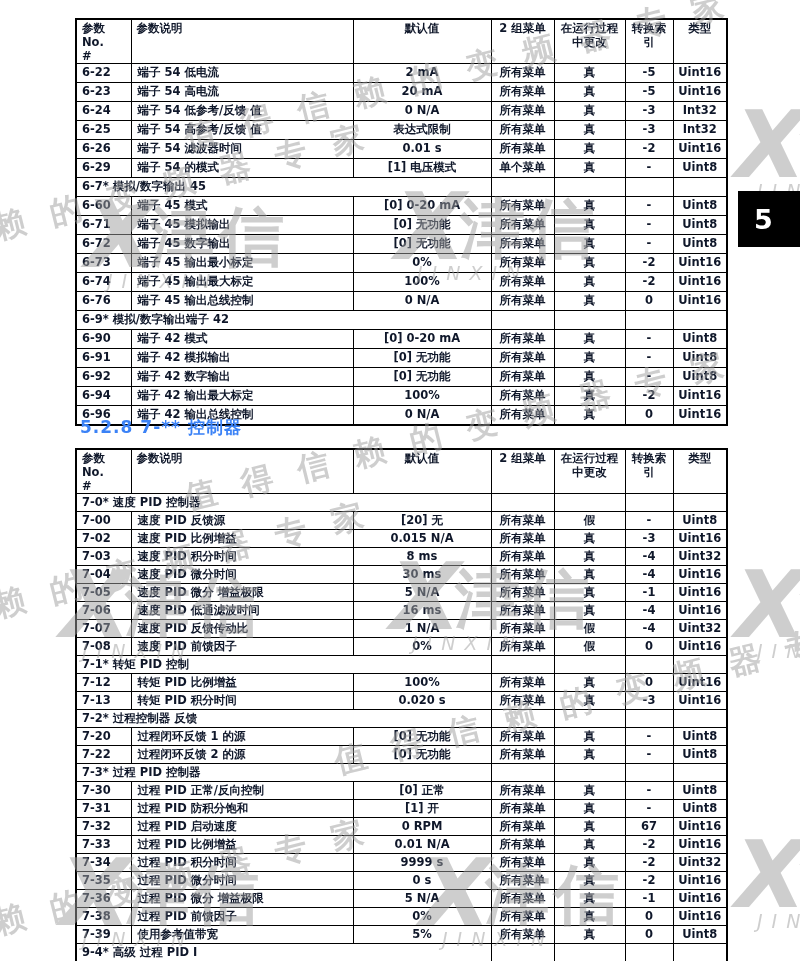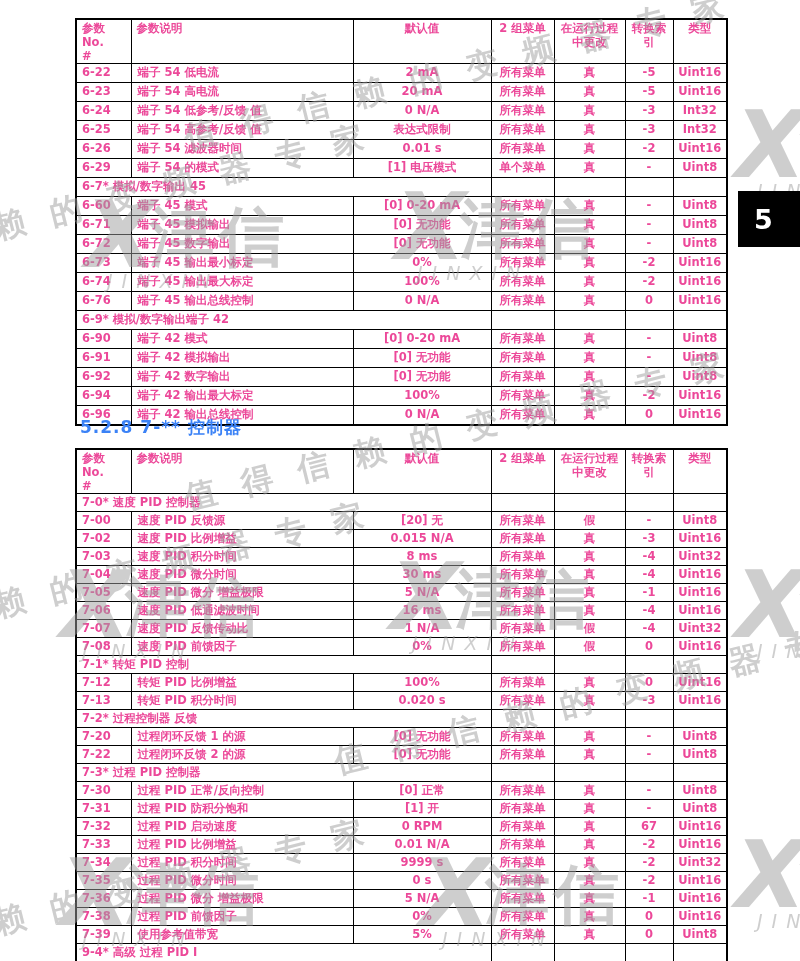--- a/index.html
+++ b/index.html
@@ -22,21 +22,21 @@
   }
   .wm-logo{position:absolute;white-space:nowrap;line-height:1;}
   .wm-x{font-style:italic;font-weight:bold;font-size:92px;letter-spacing:-6px;vertical-align:middle;}
   .wm-cn{font-weight:bold;font-size:65px;letter-spacing:4px;vertical-align:middle;}
   .wm-en{display:block;font-style:italic;font-weight:normal;font-size:19px;letter-spacing:9px;margin-top:-10px;margin-left:22px;}
 
   
   .param-table{
     position:absolute;z-index:1;
     width:651px;table-layout:fixed;border-collapse:collapse;
-    border:2px solid #000;background:transparent;color:#ec4899;font-weight:bold;
+    border:2px solid #000;background:transparent;color:#0f172a;font-weight:bold;
   }
   .t1{left:75px;top:18px;}
   .t2{left:75px;top:448px;}
   .param-table th,.param-table td{
     border:1px solid #000;font-size:11.5px;line-height:1.2;
     padding:0 2px;overflow:hidden;white-space:nowrap;
   }
   .param-table th{
     height:33px;vertical-align:top;padding-top:2px;
     white-space:pre-line;text-align:center;font-weight:bold;

